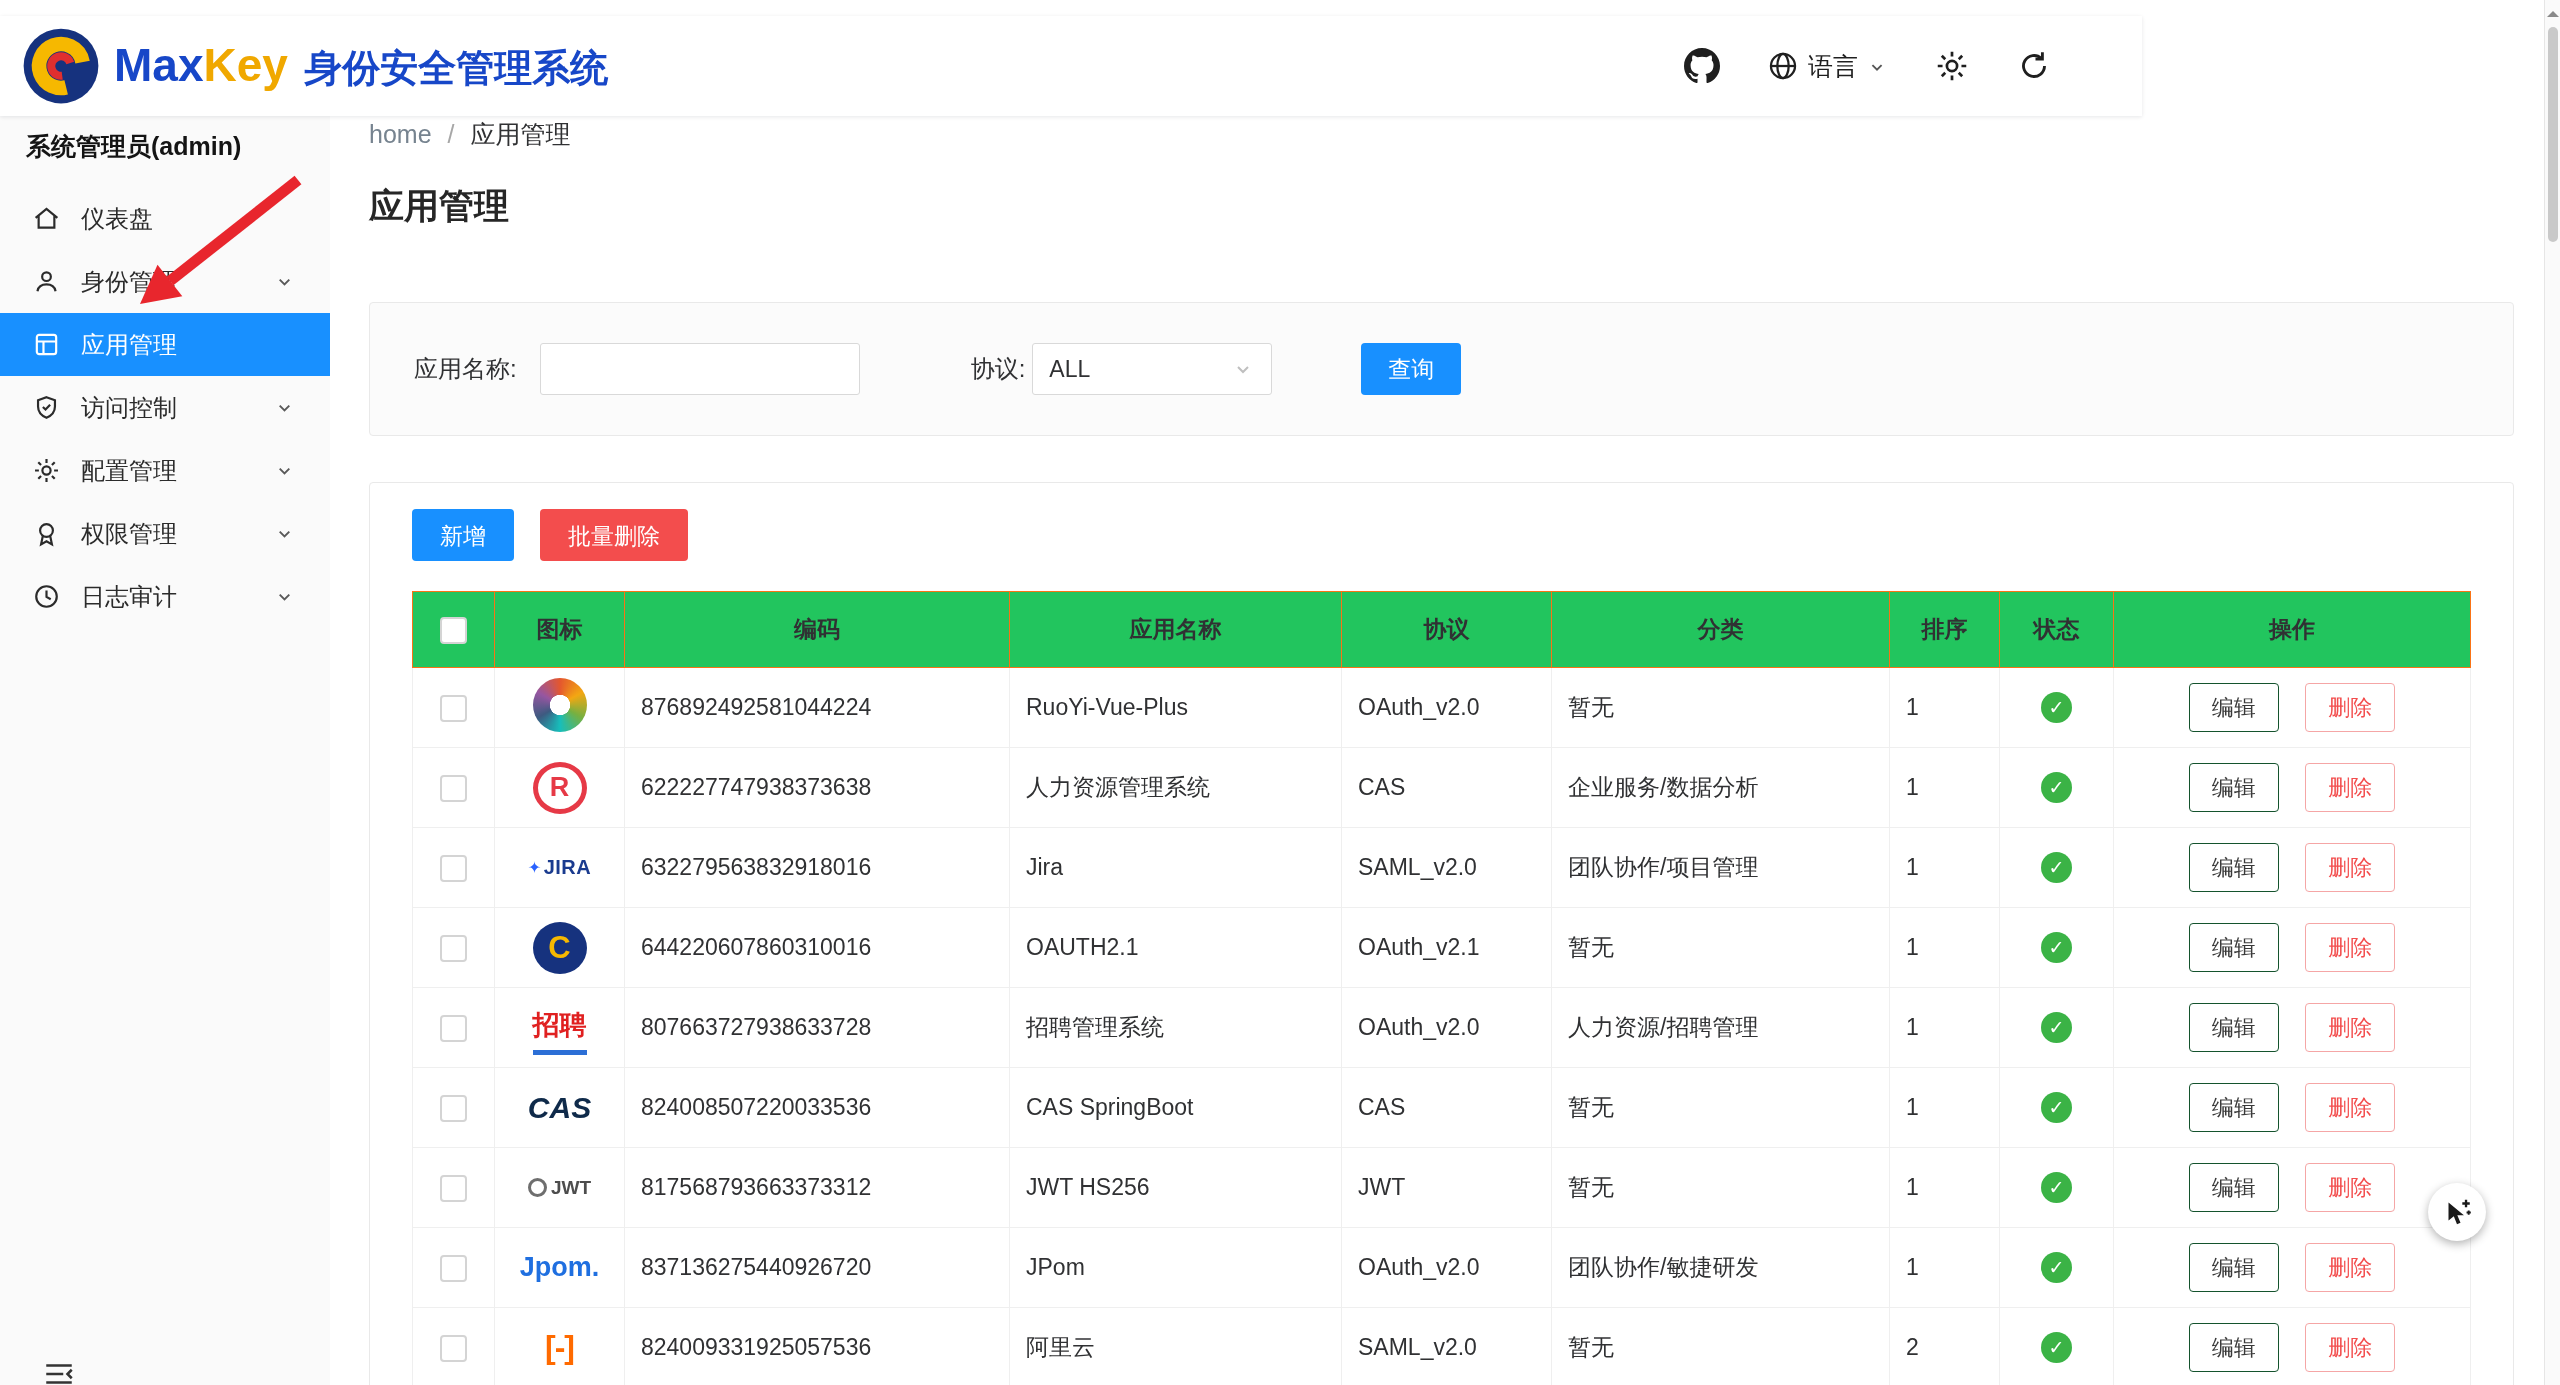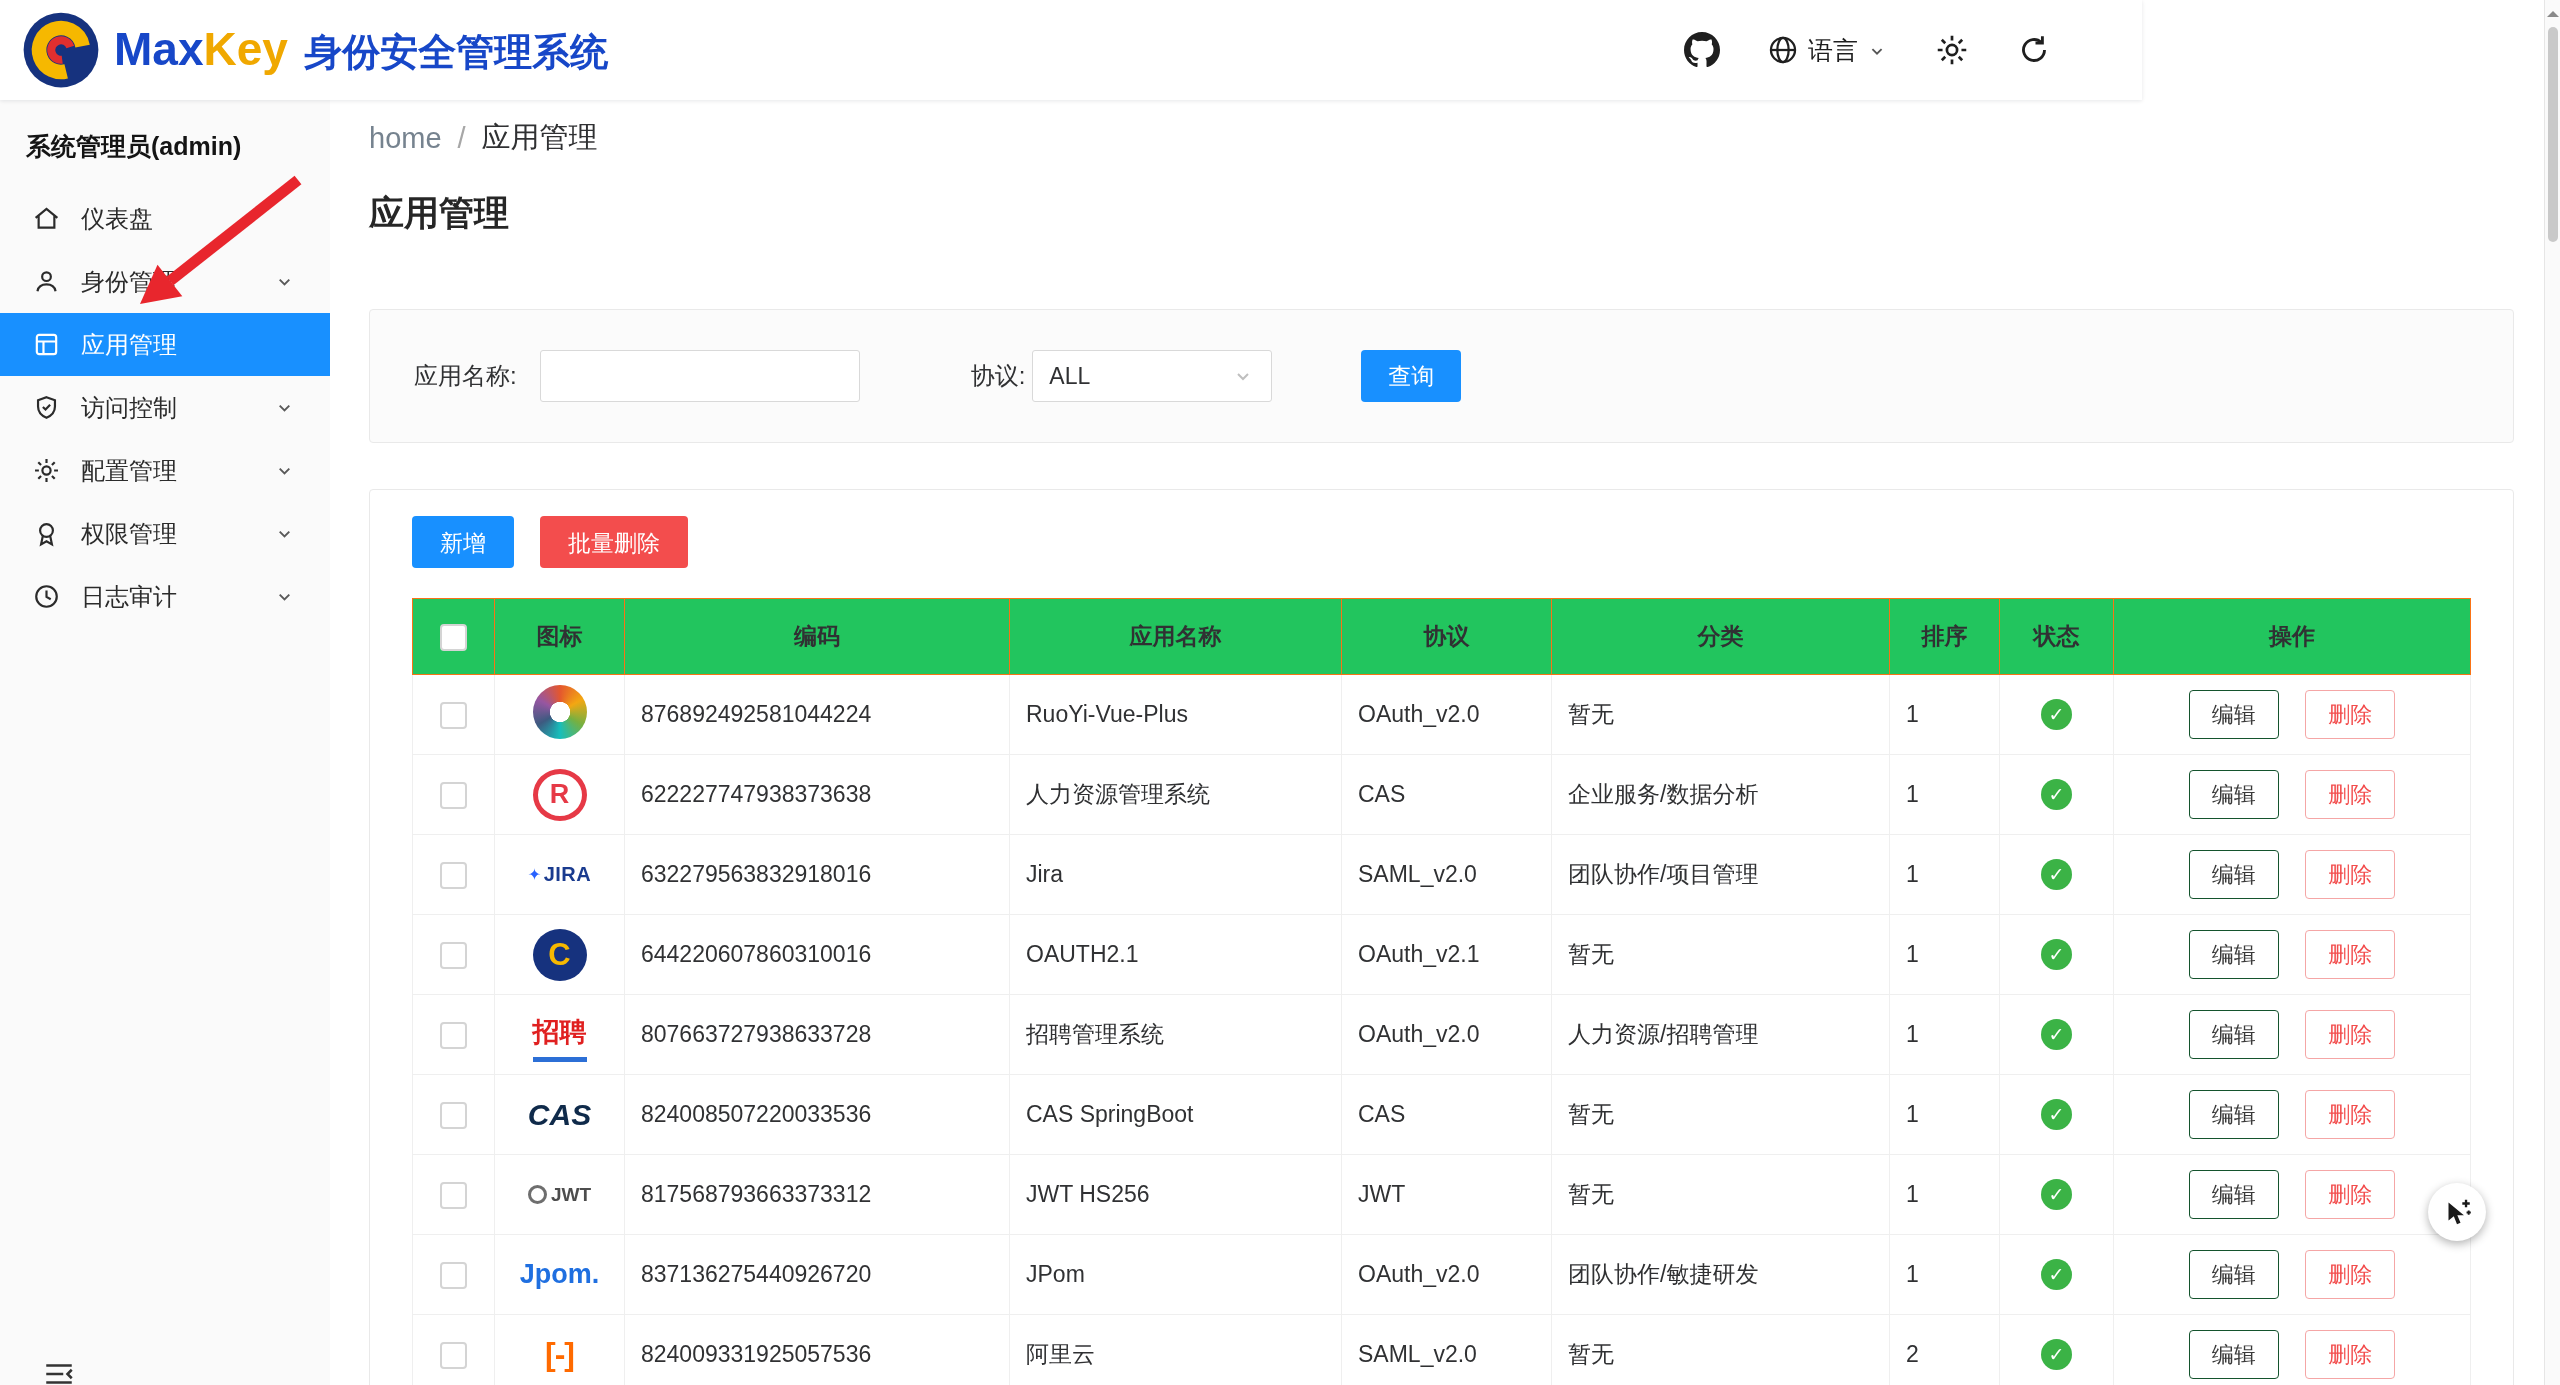--- a/index.html
+++ b/index.html
@@ -1,19 +1,19 @@
 <!DOCTYPE html>
 <html style="--c-primary: #1890ff; --c-danger: #f34d4d; --c-success: #3bb346; --c-brand_blue: #1747c8; --c-brand_gold: #f0a800; --c-sidebar_active: #1890ff; --c-annotation_arrow: #e8262d;"><head>
 <meta charset="utf-8">
 <style>
   * { margin:0; padding:0; box-sizing:border-box; }
   html,body { width:2560px; height:1385px; overflow:hidden; font-family:"Liberation Sans","DejaVu Sans",sans-serif; background:#fff; position:relative; }
 
   
-  .topbar { position:absolute; left:0; top:0; width:2142px; height:100px; background:#fff;
+  .topbar { position:absolute; left:0; top:16px; width:2142px; height:100px; background:#fff;
     display:flex; align-items:center; justify-content:space-between; padding:0 90px 0 22px;
     box-shadow:0 1px 4px rgba(0,21,41,.10); z-index:20; }
   .brand { display:flex; align-items:center; gap:14px; }
   .logo-badge { width:78px; height:78px; display:inline-flex; }
   .brand-text { font-weight:700; white-space:nowrap; }
   .b-max { color:var(--c-brand_blue,#1747c8); font-size:46px; }
   .b-key { color:var(--c-brand_gold,#f0a800); font-size:46px; }
   .b-zh  { color:var(--c-brand_blue,#1747c8); font-size:38px; margin-left:12px; }
   .top-actions { display:flex; align-items:center; gap:46px; color:#1f1f1f; }
   .top-icon { width:36px; height:36px; display:inline-flex; cursor:pointer; }
@@ -28,21 +28,21 @@
   .nav-item { height:63px; display:flex; align-items:center; gap:20px; padding:0 0 0 32px;
     font-size:24px; color:#2b2b2b; cursor:pointer; }
   .nav-item .n-ic { width:29px; height:29px; flex:0 0 29px; display:inline-flex; }
   .nav-item .n-ic svg { width:100%; height:100%; }
   .nav-item .chev { margin-left:auto; margin-right:34px; width:23px; height:23px; color:#595959; display:inline-flex; }
   .nav-item.active { background:var(--c-sidebar_active,#1890ff); color:#fff; }
   .collapse-btn { position:absolute; left:42px; bottom:-6px; width:34px; height:34px; color:#333; cursor:pointer; }
 
   
   .content { position:absolute; left:330px; top:100px; right:16px; bottom:0; background:#fff; padding:18px 30px 0 39px; overflow:hidden; }
-  .breadcrumb { font-size:29px; display:flex; gap:16px; align-items:center; }
+  .breadcrumb { font-size:25px; display:flex; gap:16px; align-items:center; }
   .bc-home { color:#76838f; cursor:pointer; }
   .bc-sep  { color:#a7a7a7; }
   .bc-cur  { color:#303133; }
   .page-title { margin-top:32px; font-size:35px; font-weight:600; color:#262626; }
 
   .card { border:1px solid #e9e9e9; border-radius:4px; background:#fff; }
   .filter-card { margin-top:72px; height:134px; display:flex; align-items:center; padding:0 44px; background:#fbfbfb;gap:7px; }
   .filter-card label { font-size:24px; color:#303133; }
   .text-input { width:320px; height:52px; margin-left:16px; border:1px solid #d9d9d9; border-radius:3px; background:#fff;
     font-size:23px; padding:0 14px; outline:none; }

